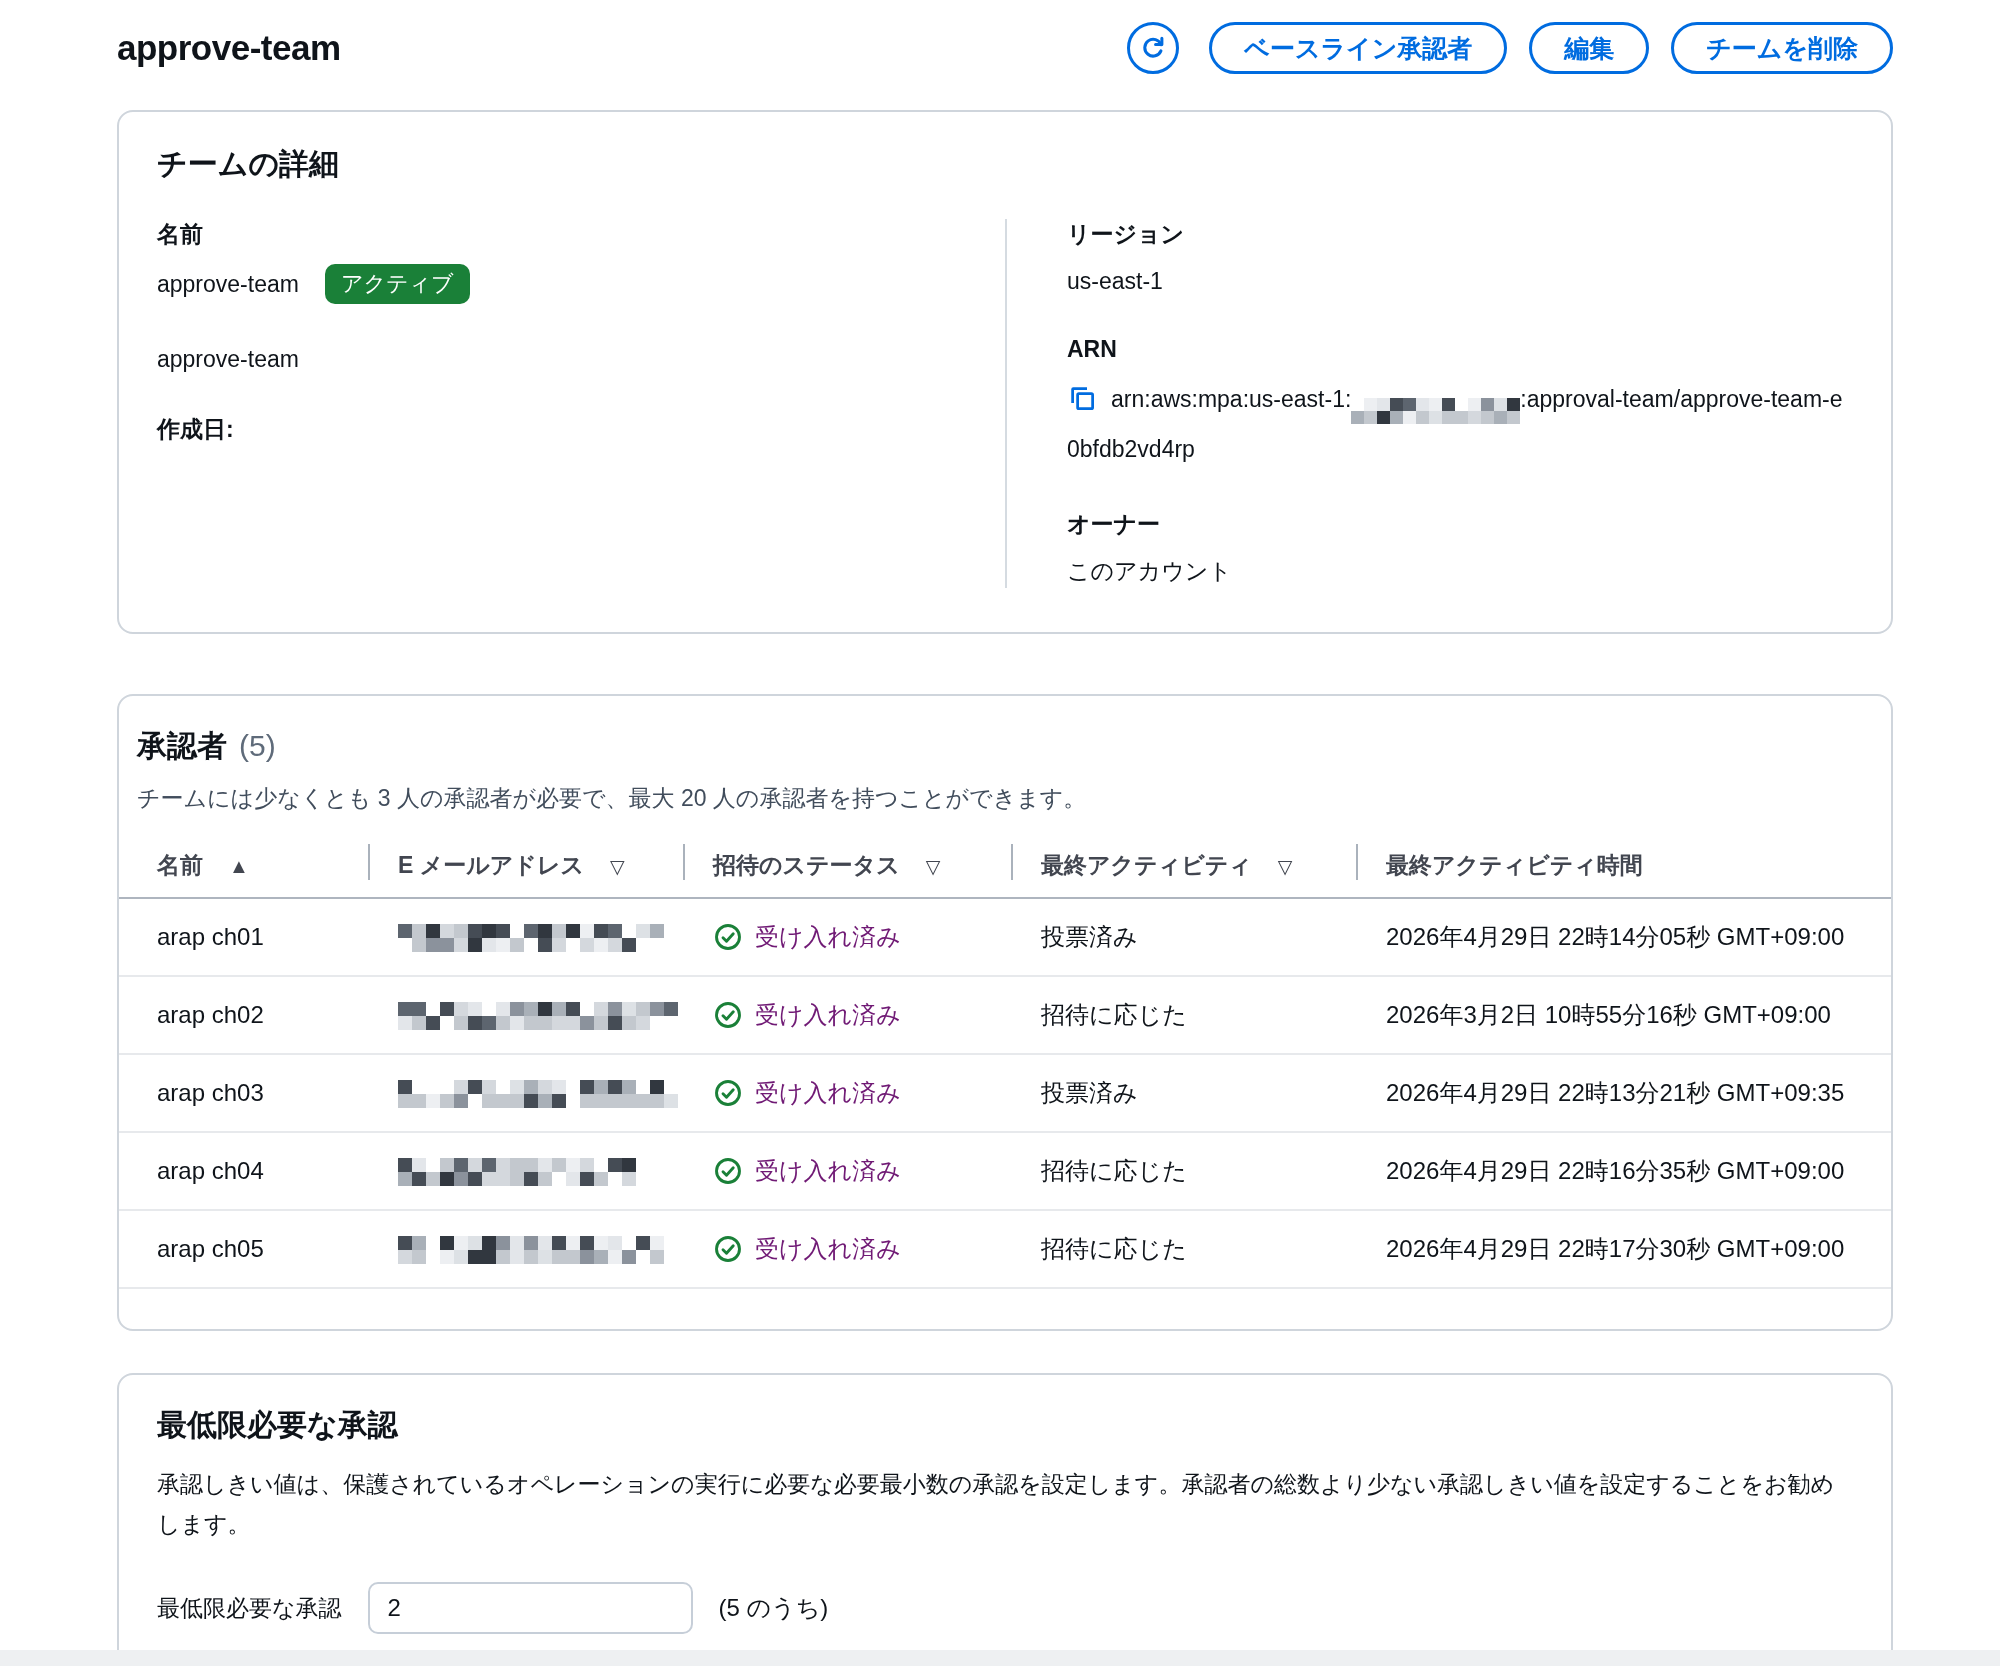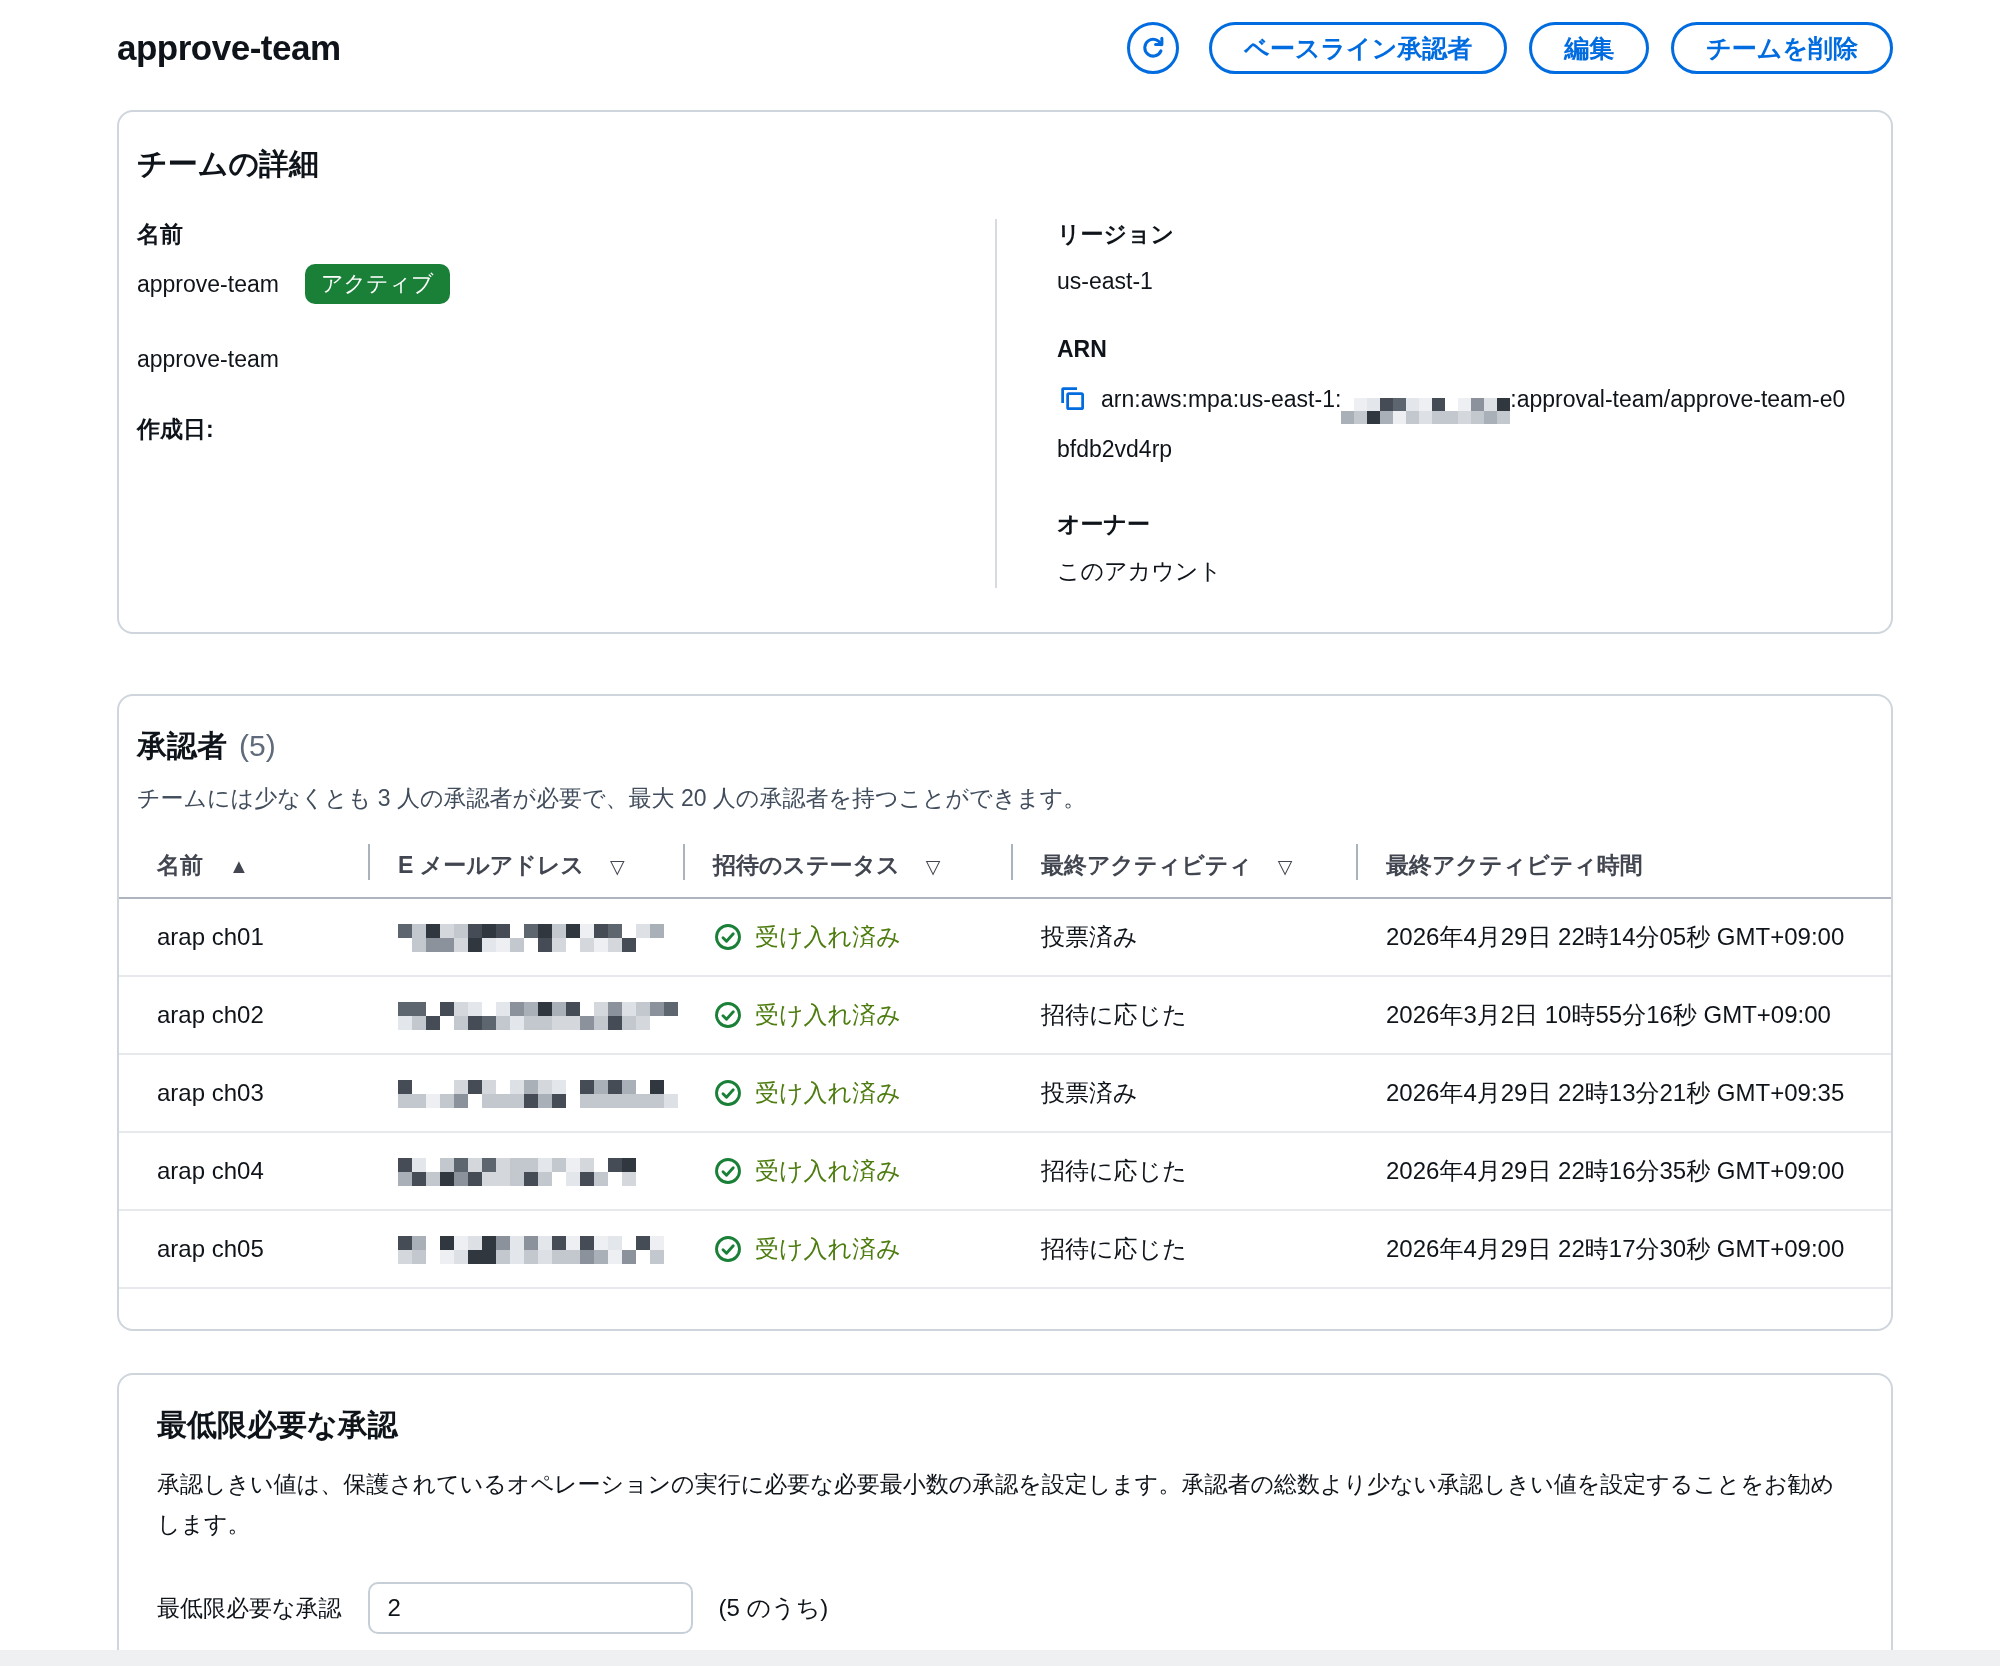--- a/index.html
+++ b/index.html
@@ -29,21 +29,21 @@
   .btn-icon { width: 52px; padding: 0; border-radius: 50%; margin-right: 8px; }
   .btn-icon svg { width: 28px; height: 28px; }
 
   
   .card {
     border: 2px solid #cfd5dc; border-radius: 16px; background: #fff;
   }
   .card-title { font-size: 30px; font-weight: 700; }
 
   
-  .card-details { margin-top: 36px; padding: 32px 38px 44px 18px; }
+  .card-details { margin-top: 36px; padding: 32px 38px 44px 38px; }
   .detail-grid {
     margin-top: 34px;
     display: grid; grid-template-columns: 1fr 1fr; column-gap: 0;
   }
   .detail-col-left { padding-right: 100px; }
   .detail-col-right { border-left: 2px solid #d5dbe1; padding-left: 60px; }
   .field { margin-bottom: 38px; }
   .field:last-child { margin-bottom: 0; }
   .field-label { font-size: 23px; font-weight: 700; margin-bottom: 14px; }
   .field-value { font-size: 23px; line-height: 34px; }
@@ -86,21 +86,21 @@
     background: #aab2bc;
   }
   .sort { margin-left: 26px; font-size: 19px; color: #424650; cursor: pointer; }
   .sort-asc { font-size: 20px; }
   th.c-time .sort { position: absolute; right: -7px; top: 20px; margin-left: 0; }
   td {
     font-size: 24px; padding: 22px 0 22px 28px; border-bottom: 2px solid #e7e9ec;
     white-space: nowrap; overflow: hidden;
   }
   td.c-name { padding-left: 38px; }
-  .status-cell { display: flex; align-items: center; gap: 12px; color: #4d7c0f; }
+  .status-cell { display: flex; align-items: center; gap: 12px; color: #701a75; }
   .check-icon { display: inline-flex; }
   .check-icon svg { width: 30px; height: 30px; }
 
   
   .card-min { margin-top: 42px; padding: 30px 38px 46px 38px; }
   .min-desc { margin-top: 18px; font-size: 23px; line-height: 40px; max-width: 1720px; }
   .min-control { margin-top: 38px; display: flex; align-items: center; gap: 26px; }
   .min-label { font-size: 23px; }
   .min-input {
     width: 325px; height: 52px; border: 2px solid #c6ced8; border-radius: 10px;

